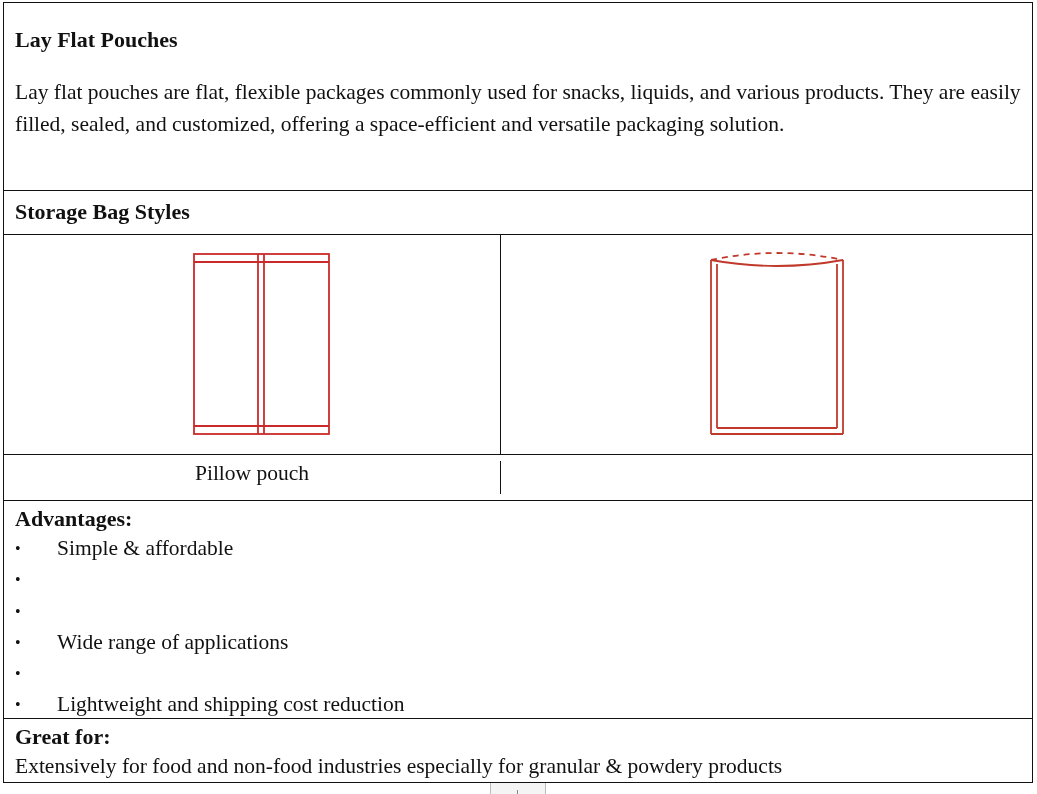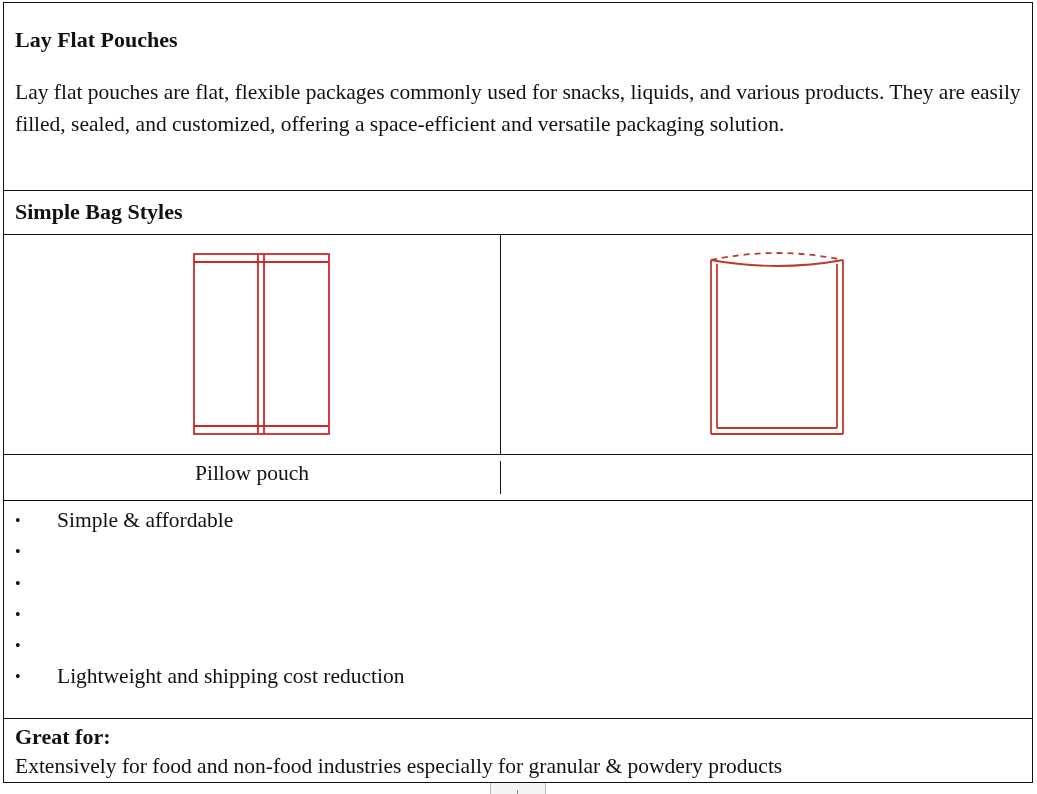--- a/index.html
+++ b/index.html
@@ -30,21 +30,21 @@
   </style>
 </head>
 <body>
 
 <div class="doc">
   <div class="row intro">
     <p class="title">Lay Flat Pouches</p>
     <p class="desc">Lay flat pouches are flat, flexible packages commonly used for snacks, liquids, and various products. They are easily filled, sealed, and customized, offering a space-efficient and versatile packaging solution.</p>
   </div>
 
-  <div class="row styles-hdr">Simple Bag Styles</div>
+  <div class="row styles-hdr">Storage Bag Styles</div>
 
   <div class="row grid">
     <div class="cell left">
       <svg width="140" height="186" viewBox="0 0 140 186" style="margin-left:20px;">
         <g fill="none" stroke="#cc2a2a" stroke-width="1.8">
           <rect x="2" y="2" width="135" height="180"></rect>
           <line x1="2" y1="10" x2="137" y2="10"></line>
           <line x1="2" y1="174" x2="137" y2="174"></line>
           <line x1="66" y1="2" x2="66" y2="182"></line>
           <line x1="72" y1="2" x2="72" y2="182"></line>
@@ -65,33 +65,35 @@
         </g>
       </svg>
     </div>
   </div>
 
   <div class="row labels">
     <div class="cell left">Pillow pouch</div>
   </div>
 
   <div class="row adv">
+    <div class="sec-title">Advantages:</div>
     <ul class="bul">
       <li>
           <span class="dot">•</span>
           <span>Simple &amp; affordable</span>
         </li>
       <li>
           <span class="dot">•</span>
         </li>
       <li>
           <span class="dot">•</span>
         </li>
       <li>
           <span class="dot">•</span>
+          <span>Wide range of applications</span>
         </li>
       <li>
           <span class="dot">•</span>
         </li>
       <li>
           <span class="dot">•</span>
           <span>Lightweight and shipping cost reduction</span>
         </li>
     </ul>
   </div>

